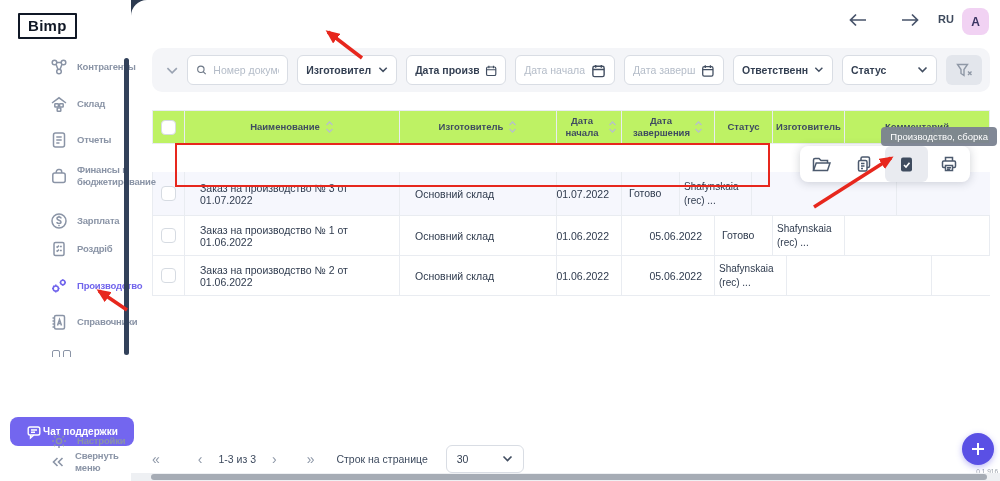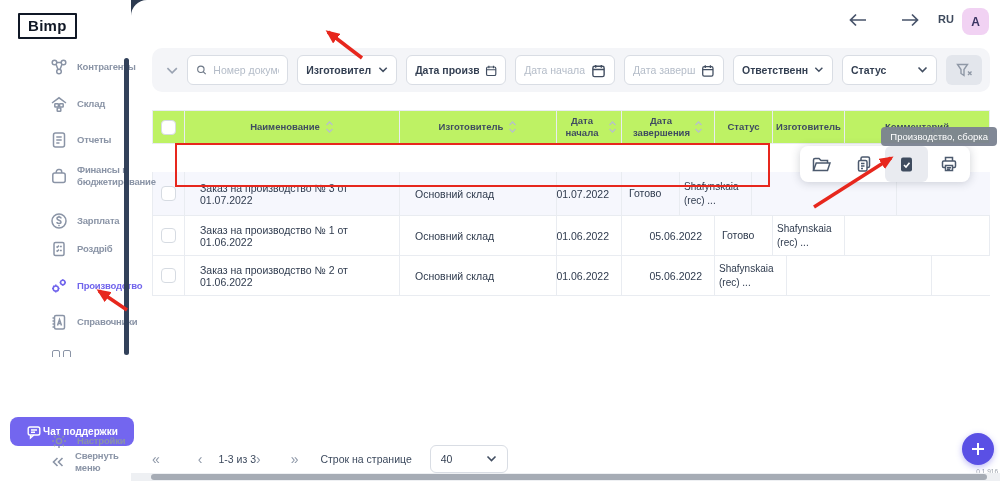--- a/index.html
+++ b/index.html
@@ -391,26 +391,26 @@
       </marker>
     </defs>
     <line x1="362" y1="58" x2="328" y2="32" stroke="#e7271d" stroke-width="3.5" marker-end="url(#rh)"></line>
     <line x1="127" y1="310" x2="99" y2="291" stroke="#e7271d" stroke-width="3.5" marker-end="url(#rh)"></line>
     <line x1="814" y1="207" x2="891" y2="158" stroke="#e7271d" stroke-width="3.5" marker-end="url(#rh)"></line>
   </svg>
 
   <div class="pager">
     <span class="pg-ctl" style="margin-right:38px">«</span>
     <span class="pg-ctl" style="margin-right:16px">‹</span>
-    <span class="pg-txt" style="">1-3 из 3</span>
+    <span class="pg-txt" style="margin-right:16px">1-3 из 3</span>
     <span class="pg-ctl" style="margin-right:30px">›</span>
     <span class="pg-ctl" style="margin-right:22px">»</span>
     <span class="pg-txt" style="margin-right:18px">Строк на странице</span>
     <div class="rpp-box">
-      <span class="t">40</span>
+      <span class="t">30</span>
       <svg width="11" height="8" viewBox="0 0 11 8" fill="none" stroke="#424e61" stroke-width="1.6">
           <path d="M1.5 1.5 L5.5 5.5 L9.5 1.5"></path>
         </svg>
     </div>
   </div>
 
   <div class="hscroll-track">
     <div class="hscroll-thumb"></div>
   </div>
 

